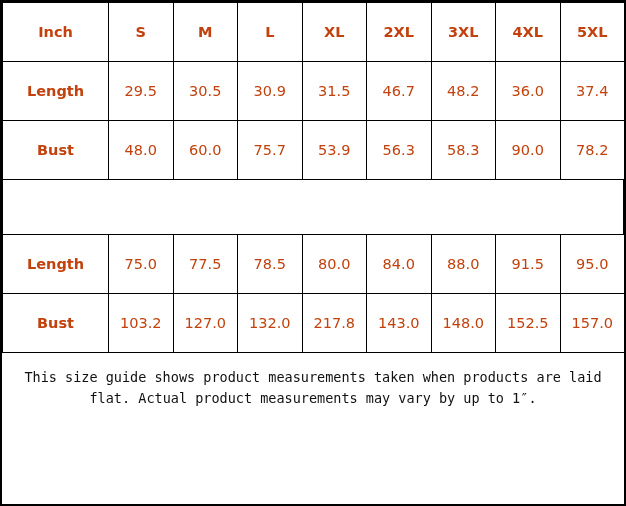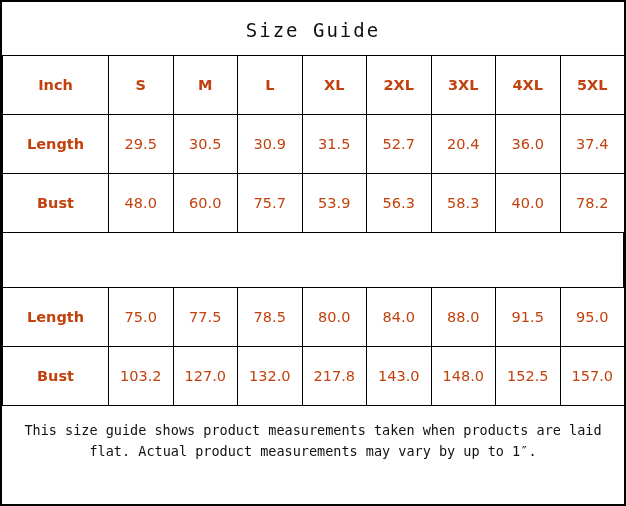--- a/index.html
+++ b/index.html
@@ -74,21 +74,20 @@
   }
   .tables-wrap {
     padding: 0 0px;
   }
 </style>
 </head>
 <body>
 
 <div class="page">
 
-  <div class="title">Size Guide</div>
 
   <div class="tables-wrap">
 
     <table class="size-table">
       <colgroup>
         <col class="firstcol">
         <col class="sizecol">
           <col class="sizecol">
           <col class="sizecol">
           <col class="sizecol">
@@ -108,34 +107,34 @@
           <td class="colhead">3XL</td>
           <td class="colhead">4XL</td>
           <td class="colhead">5XL</td>
         </tr>
         <tr>
           <td class="rowhead">Length</td>
           <td>29.5</td>
           <td>30.5</td>
           <td>30.9</td>
           <td>31.5</td>
-          <td>52.7</td>
-          <td>20.4</td>
+          <td>46.7</td>
+          <td>48.2</td>
           <td>36.0</td>
           <td>37.4</td>
         </tr>
         <tr>
           <td class="rowhead">Bust</td>
           <td>48.0</td>
           <td>60.0</td>
           <td>75.7</td>
           <td>53.9</td>
           <td>56.3</td>
           <td>58.3</td>
-          <td>40.0</td>
+          <td>90.0</td>
           <td>78.2</td>
         </tr>
       </tbody>
     </table>
 
     <div class="gap"></div>
 
     <table class="size-table">
       <colgroup>
         <col class="firstcol">

